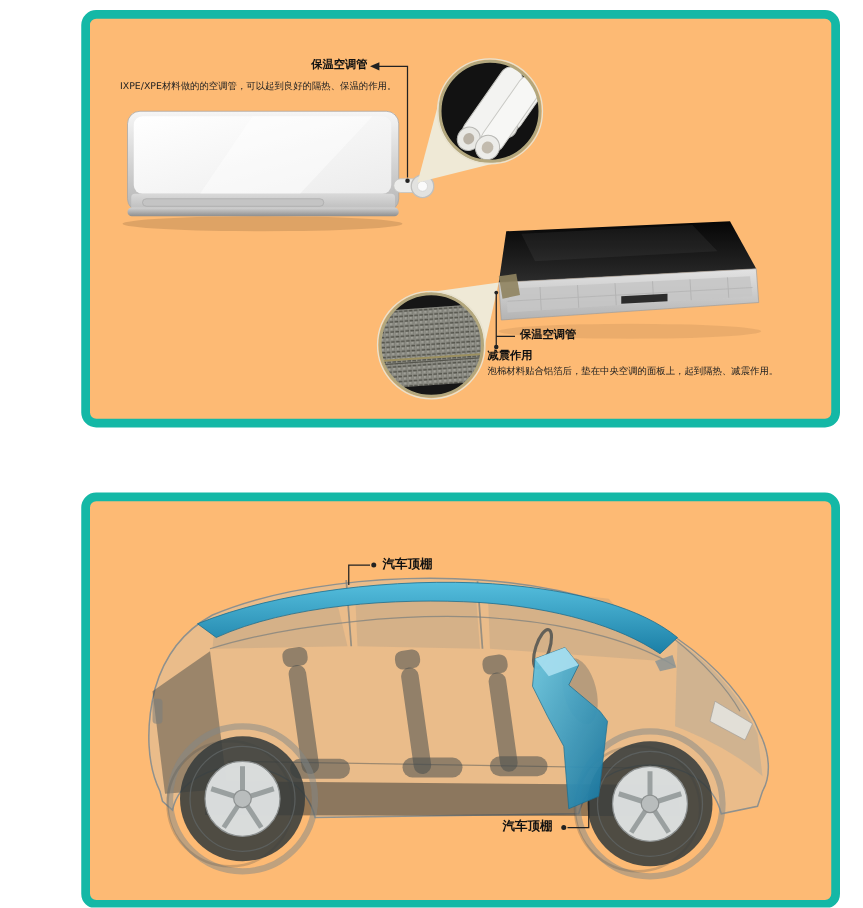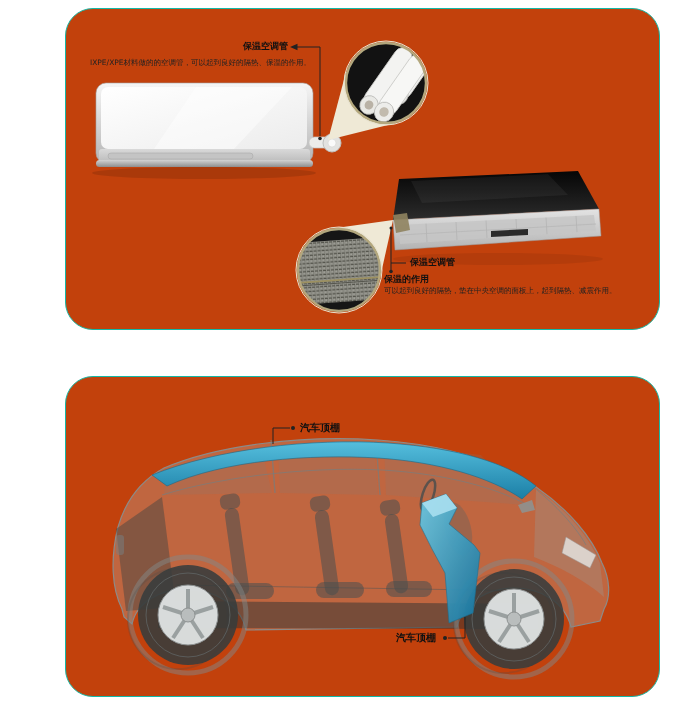--- a/index.html
+++ b/index.html
@@ -1,19 +1,19 @@
 <!DOCTYPE html>
 <html><head>
 <meta charset="utf-8">
 <style>
   html,body{margin:0;padding:0;background:#ffffff;}
   body{width:690px;height:726px;position:relative;font-family:"DejaVu Sans",sans-serif;overflow:hidden;}
-  .card{position:absolute;background:#c2410c;border:1px solid #14b8a6;border-radius:28px;}
+  .card{position:absolute;background:#fdba74;border:7px solid #14b8a6;border-radius:12px;}
   .card1{left:65px;top:8px;width:593px;height:320px;}
-  .card2{left:65px;top:376px;width:593px;height:319px;text-align:right;}
+  .card2{left:65px;top:394px;width:593px;height:319px;text-align:right;}
   .card svg{position:absolute;left:0;top:0;}
   .lbl{position:absolute;font-size:9px;font-weight:bold;color:#111;white-space:nowrap;line-height:11px;}
   .desc{position:absolute;font-size:7.5px;color:#222;white-space:nowrap;line-height:9px;text-align:center;}
   .lbl2{position:absolute;font-size:10px;font-weight:bold;color:#111;white-space:nowrap;line-height:12px;}
 </style>
 </head>
 <body>
 
 <section class="card card1">
   <svg width="593" height="320" viewBox="0 0 593 320">
@@ -140,22 +140,22 @@
       <polyline points="325,219 325,262"></polyline>
       <polyline points="325,254 340,254"></polyline>
       <circle cx="325" cy="219" r="1.5" fill="#222" stroke="none"></circle>
       <circle cx="325" cy="262.5" r="1.8" fill="#222" stroke="none"></circle>
     </g>
   </svg>
 
   <div class="lbl" style="left:177px;top:32px">保温空调管</div>
   <div class="desc" style="left:24px;top:49px">IXPE/XPE材料做的的空调管，可以起到良好的隔热、保温的作用。</div>
   <div class="lbl" style="left:344px;top:248px">保温空调管</div>
-  <div class="lbl" style="left:318px;top:265px">保温的作用</div>
-  <div class="desc" style="left:318px;top:277px">可以起到良好的隔热，垫在中央空调的面板上，起到隔热、减震作用。</div>
+  <div class="lbl" style="left:318px;top:265px">减震作用</div>
+  <div class="desc" style="left:318px;top:277px">泡棉材料贴合铝箔后，垫在中央空调的面板上，起到隔热、减震作用。</div>
 </section>
 
 <section class="card card2">
   <svg width="593" height="319" viewBox="0 0 593 319">
     <defs>
       <linearGradient id="roofGrad" x1="0" y1="0" x2="0" y2="1">
         <stop offset="0" stop-color="#55bedd"></stop>
           <stop offset="1" stop-color="#1b7fa6"></stop>
       </linearGradient>
       <linearGradient id="fwGrad" x1="0" y1="0" x2="1" y2="1">

